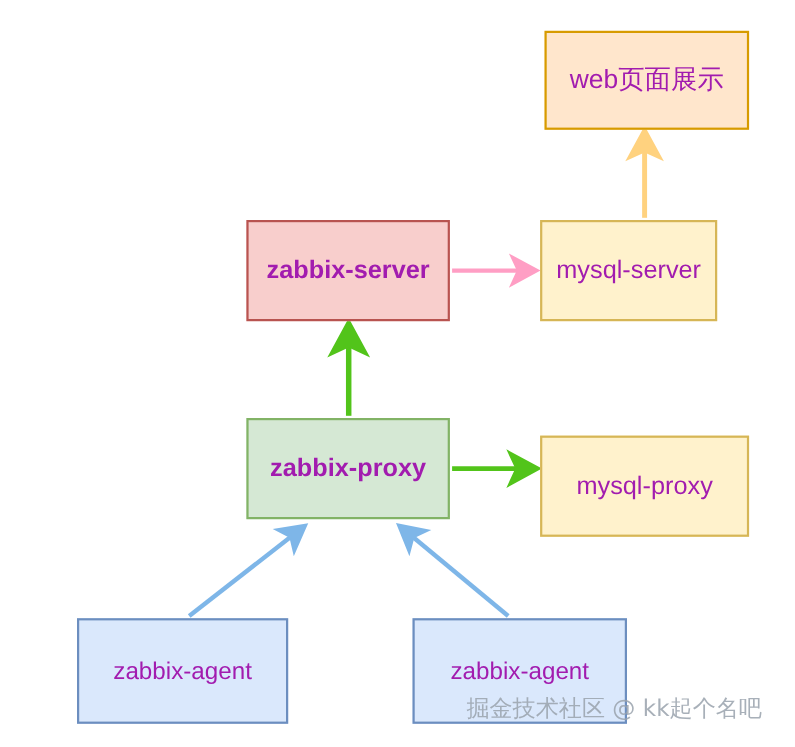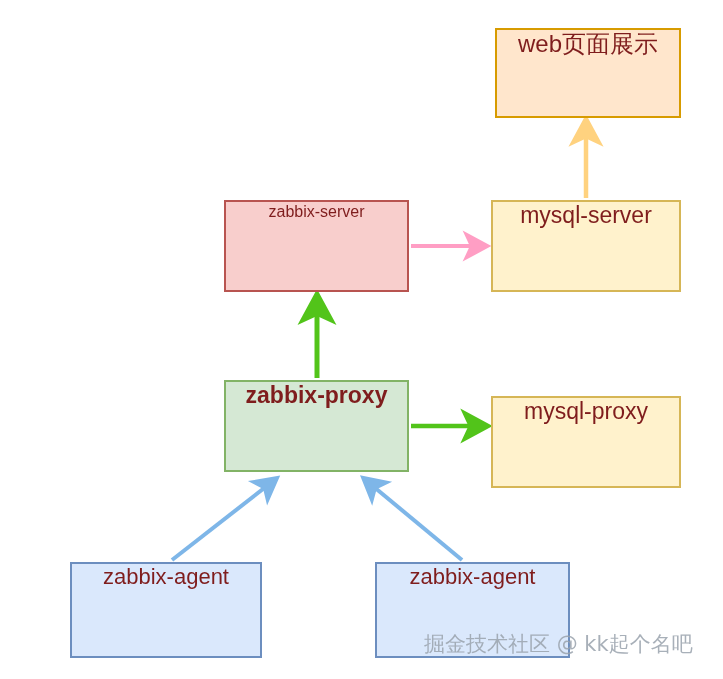--- a/index.html
+++ b/index.html
@@ -12,47 +12,48 @@
     width: 723px;
     height: 679px;
     background: #ffffff;
     overflow: hidden;
     font-family: "Liberation Sans", "DejaVu Sans", sans-serif;
   }
   .node {
     position: absolute;
     box-sizing: border-box;
     display: flex;
+    align-items: center;
     justify-content: center;
     text-align: center;
     border-style: solid;
     border-width: 2px;
-    color: #7f1d1d;
+    color: #a21caf;
     line-height: 1.2;
     user-select: none;
   }
   .node-label {
     display: block;
     padding: 0 6px;
   }
   
   #node-web {
     left: 495px; top: 28px; width: 186px; height: 90px;
     background: #ffe6cc; border-color: #d79b00;
     font-size: 24px; font-weight: 400;
   }
   #node-mysql-server {
-    left: 491px; top: 200px; width: 190px; height: 92px;
+    left: 491px; top: 200px; width: 161px; height: 92px;
     background: #fff2cc; border-color: #d6b656;
     font-size: 23px; font-weight: 400;
   }
   #node-zabbix-server {
     left: 224px; top: 200px; width: 185px; height: 92px;
     background: #f8cecc; border-color: #b85450;
-    font-size: 16px; font-weight: 400;
+    font-size: 23px; font-weight: 700;
   }
   #node-mysql-proxy {
     left: 491px; top: 396px; width: 190px; height: 92px;
     background: #fff2cc; border-color: #d6b656;
     font-size: 23px; font-weight: 400;
   }
   #node-zabbix-proxy {
     left: 224px; top: 380px; width: 185px; height: 92px;
     background: #d5e8d4; border-color: #82b366;
     font-size: 23px; font-weight: 700;

